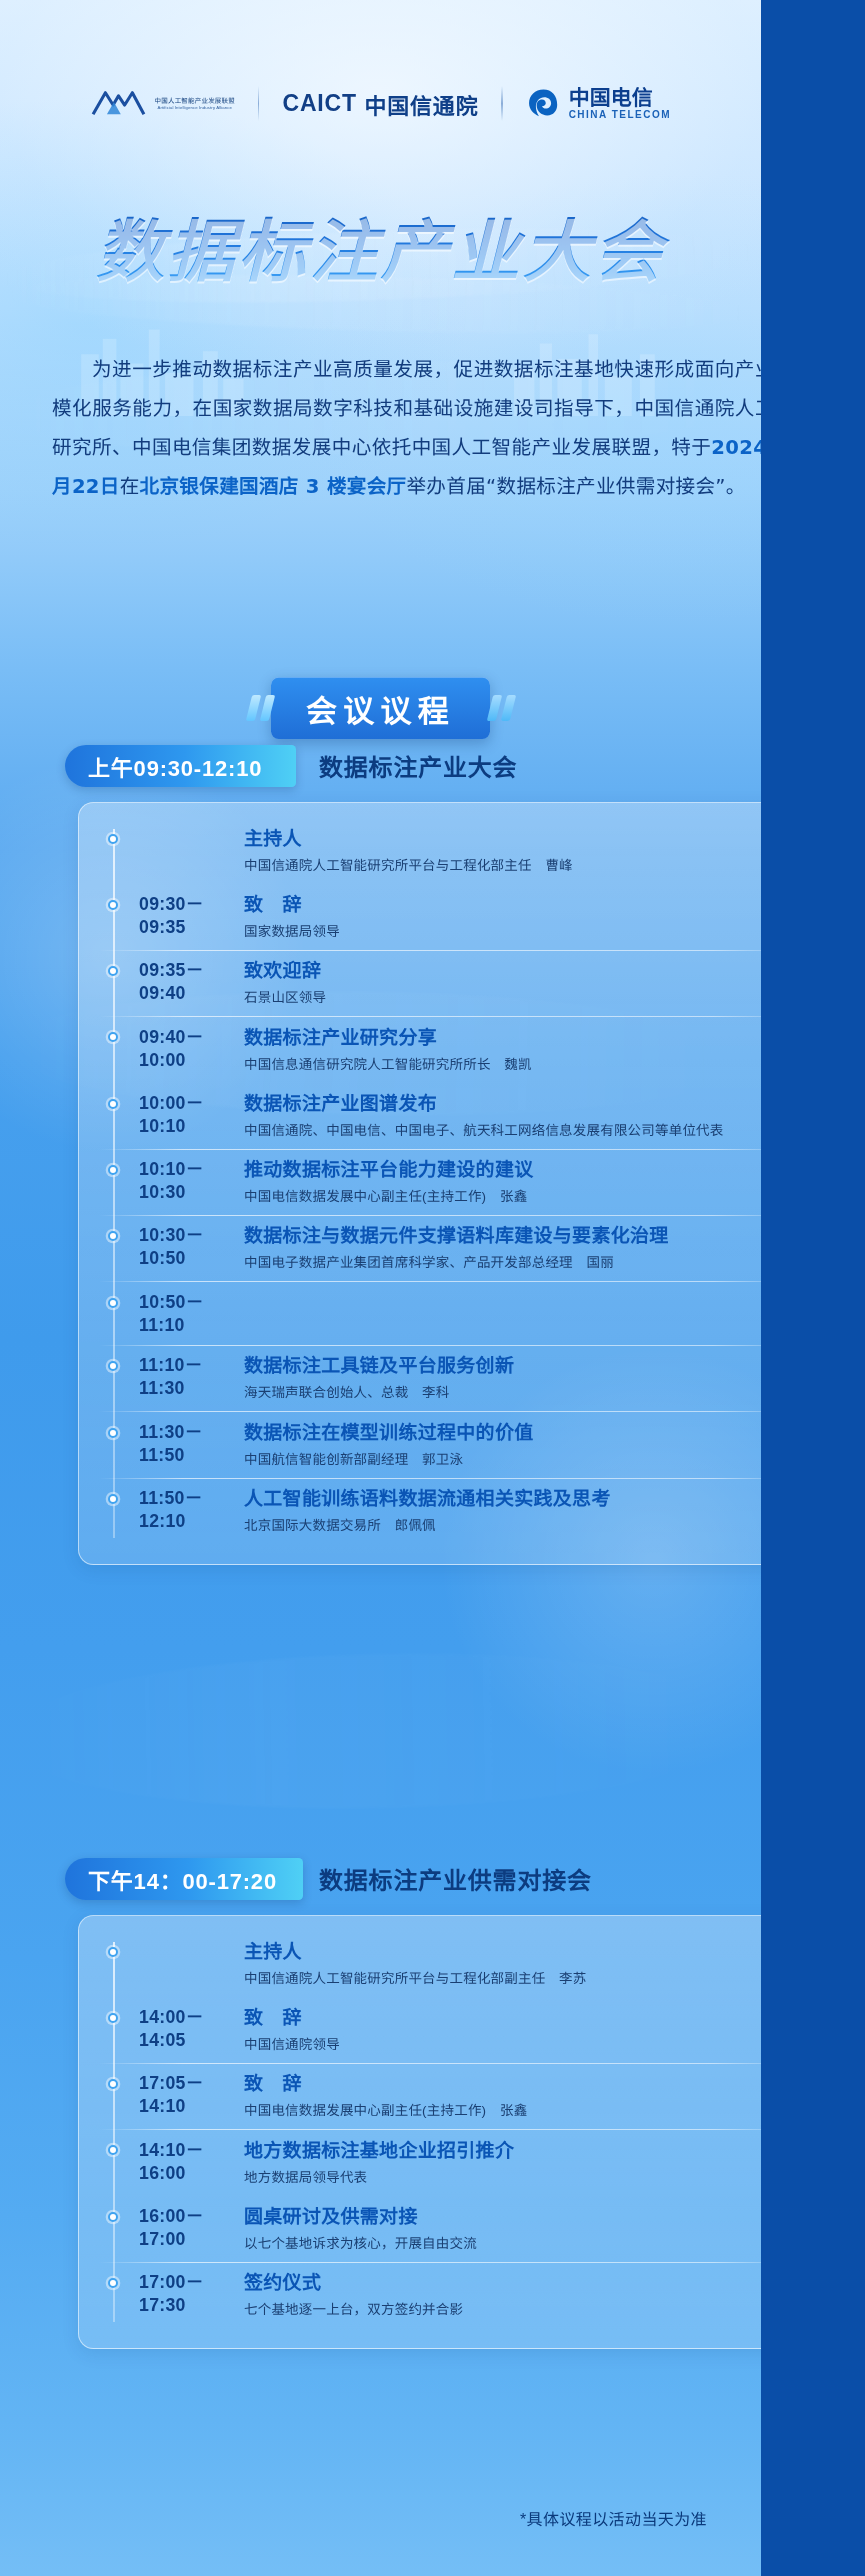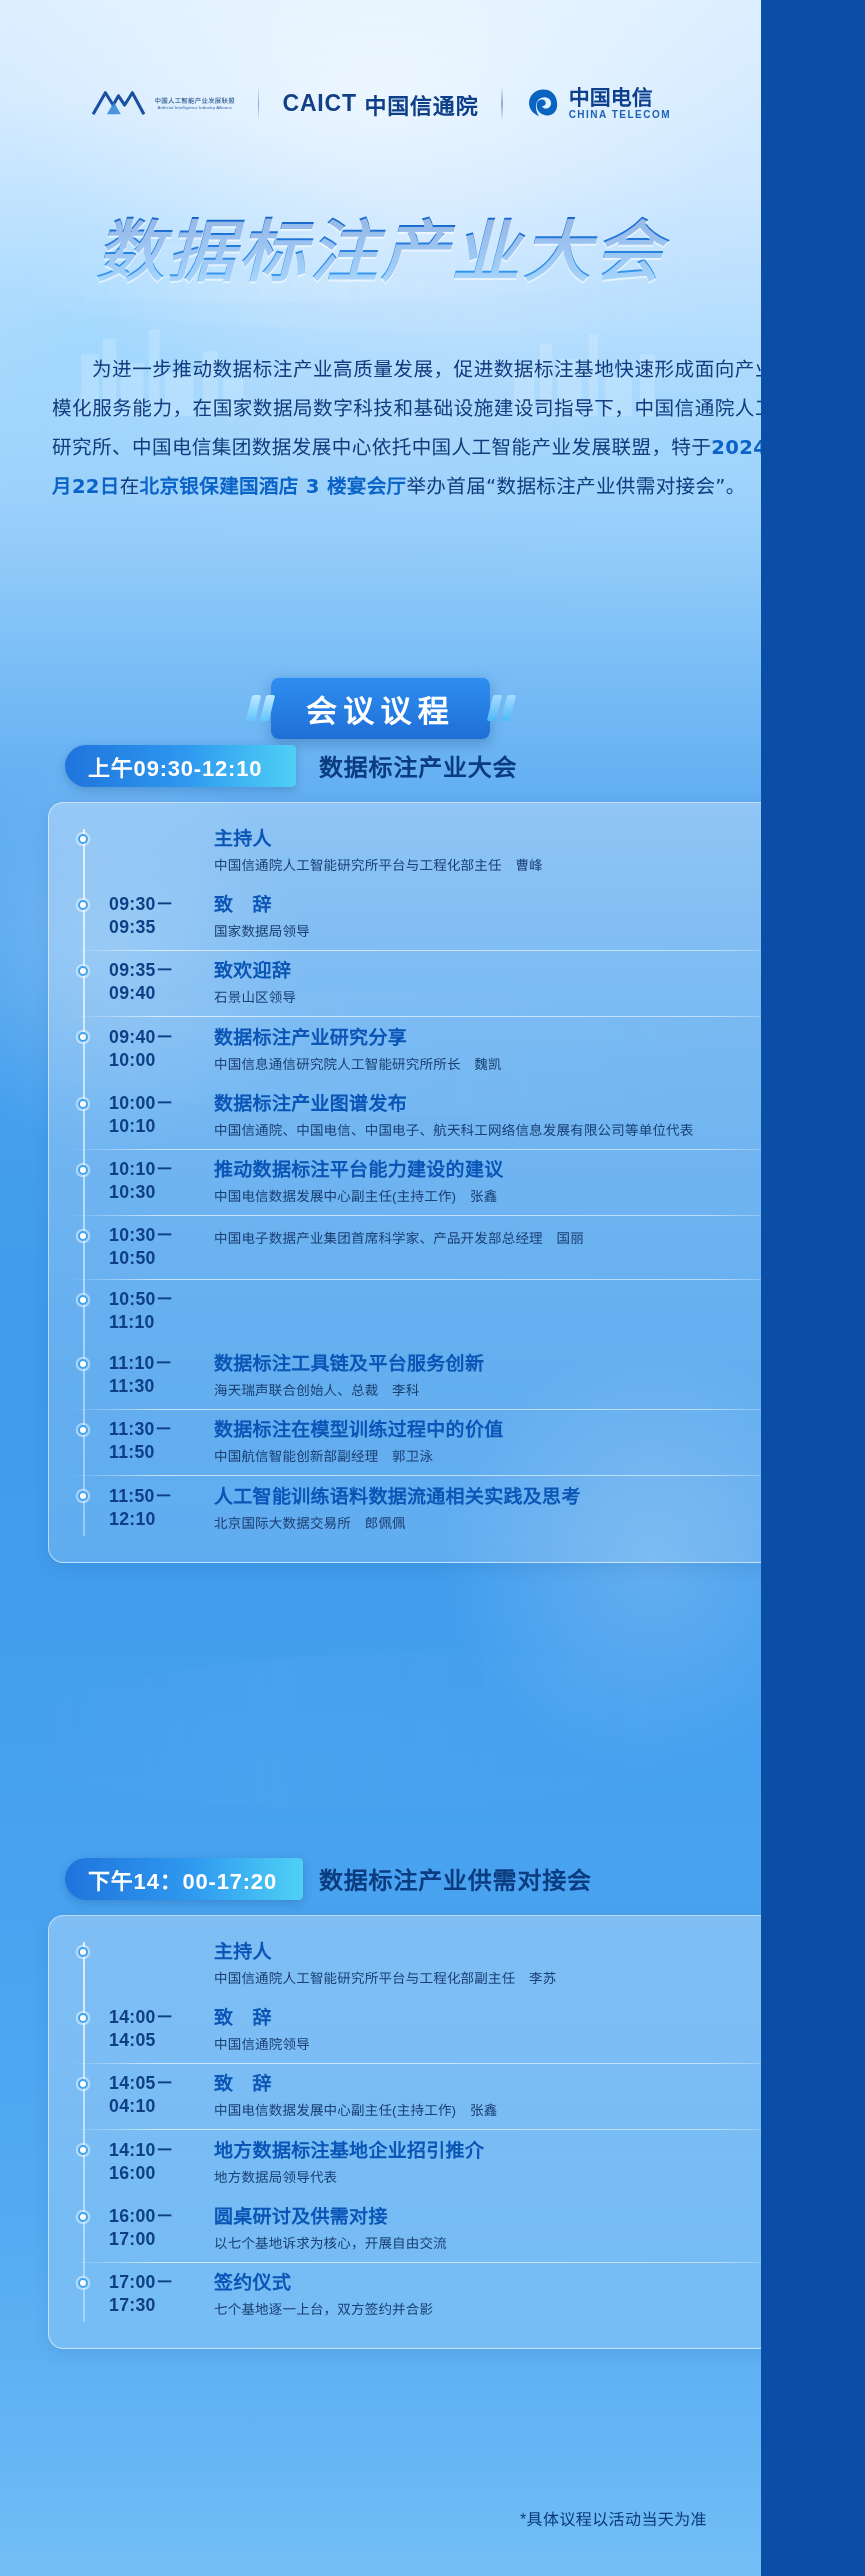--- a/index.html
+++ b/index.html
@@ -121,20 +121,21 @@
   .session-title.wide { left:271px; }
 
   .card {
     margin-top:10.8px;
     border-radius:15.4px;
     background:linear-gradient(180deg, rgba(255,255,255,.30) 0%, rgba(255,255,255,.16) 100%);
     border:0.8px solid rgba(255,255,255,.55);
     box-shadow:0 4.6px 17px rgba(10,50,110,.10);
     padding:15.4px 20px 20px 20px;
     position:relative;
+    margin-left:30px;
   }
   
   .card::before{
     content:""; position:absolute; left:34px; top:26px; bottom:26px; width:1.5px;
     background:linear-gradient(180deg,rgba(255,255,255,.75),rgba(255,255,255,.35));
   }
   .row { position:relative; display:flex; align-items:flex-start; padding:8.5px 0 8.5px 0; min-height:49px; }
   .dot {
     position:absolute; left:9.2px; top:15.4px; width:10px; height:10px;
     border-radius:50%; background:#ffffff; border:2.3px solid #3fa3f0;
@@ -299,20 +300,21 @@
           <div class="row-body">
             <div class="row-title">推动数据标注平台能力建设的建议</div>
             <div class="row-sub">中国电信数据发展中心副主任(主持工作)　张鑫</div>
           </div>
         </div>
         <div class="sep"></div>
         <div class="row">
           <span class="dot"></span>
           <div class="row-time">10:30－10:50</div>
           <div class="row-body">
+            <div class="row-title">数据标注与数据元件支撑语料库建设与要素化治理</div>
             <div class="row-sub">中国电子数据产业集团首席科学家、产品开发部总经理　国丽</div>
           </div>
         </div>
         <div class="sep"></div>
         <div class="row">
           <span class="dot"></span>
           <div class="row-time">10:50－11:10</div>
         </div>
         <div class="sep"></div>
         <div class="row">
@@ -365,21 +367,21 @@
           <span class="dot"></span>
           <div class="row-time">14:00－14:05</div>
           <div class="row-body">
             <div class="row-title">致　辞</div>
             <div class="row-sub">中国信通院领导</div>
           </div>
         </div>
         <div class="sep"></div>
         <div class="row">
           <span class="dot"></span>
-          <div class="row-time">14:05－04:10</div>
+          <div class="row-time">17:05－14:10</div>
           <div class="row-body">
             <div class="row-title">致　辞</div>
             <div class="row-sub">中国电信数据发展中心副主任(主持工作)　张鑫</div>
           </div>
         </div>
         <div class="sep"></div>
         <div class="row">
           <span class="dot"></span>
           <div class="row-time">14:10－16:00</div>
           <div class="row-body">

